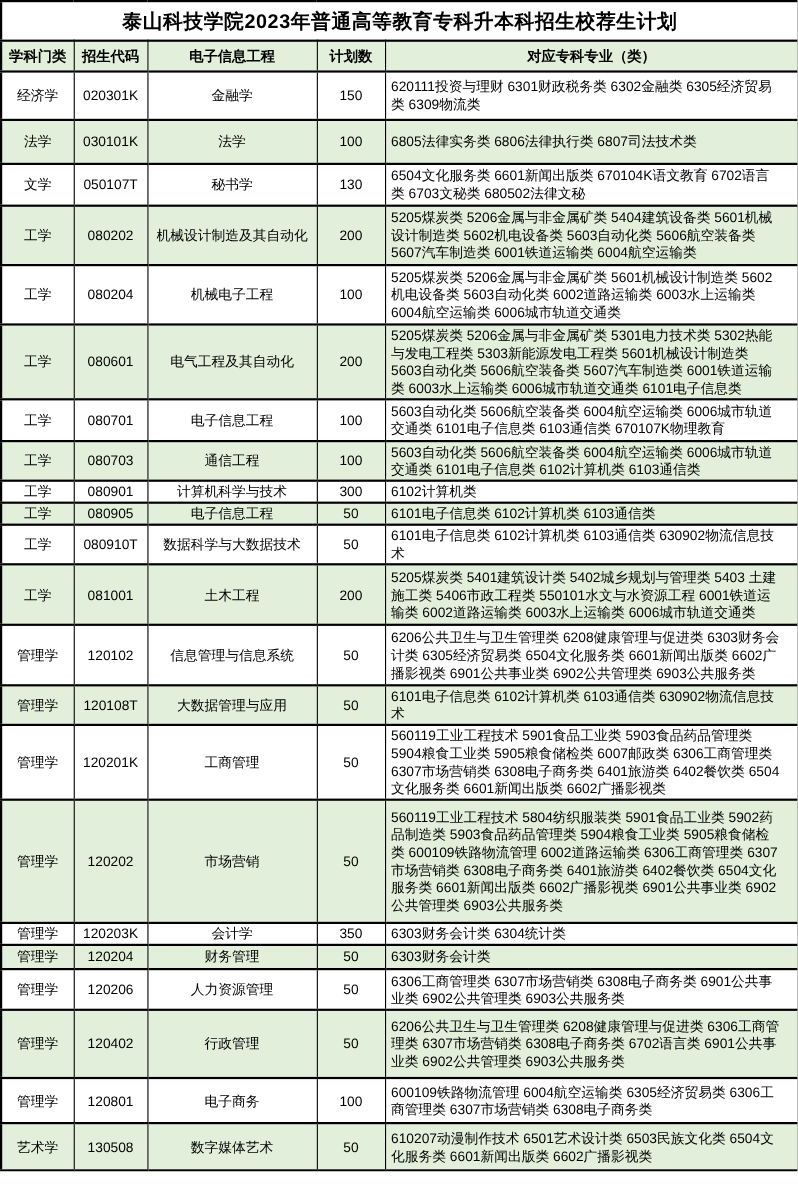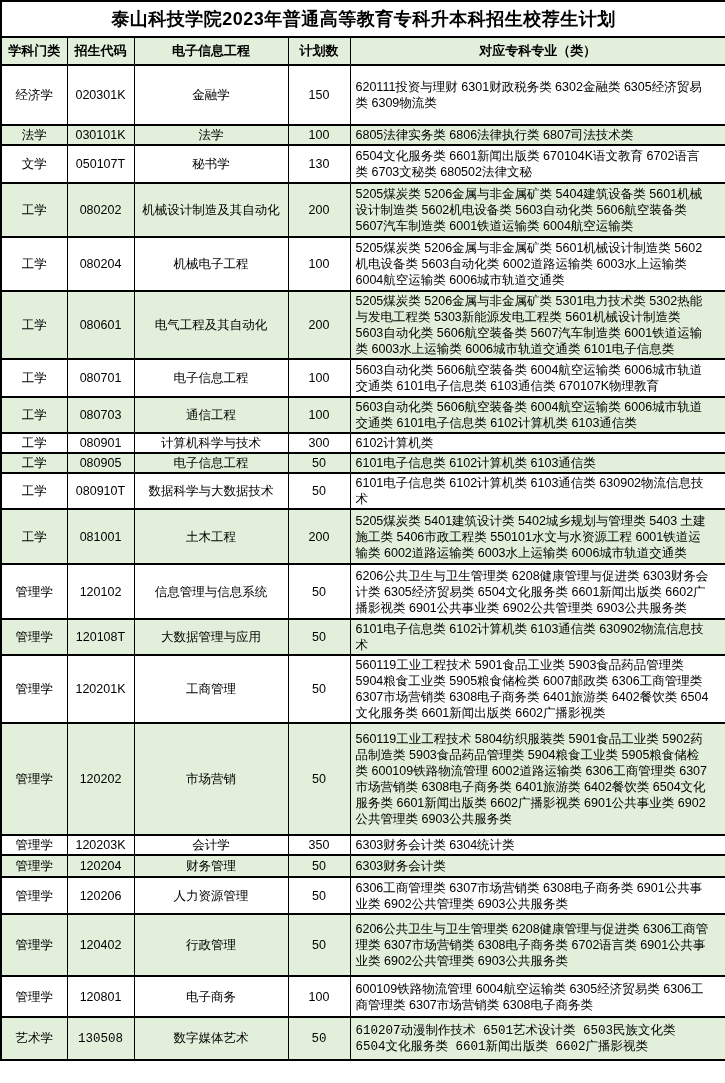--- a/index.html
+++ b/index.html
@@ -85,28 +85,28 @@
       </tr>
       <tr class="header-row">
         <th>学科门类</th>
         <th>招生代码</th>
         <th>电子信息工程</th>
         <th>计划数</th>
         <th>对应专科专业（类）</th>
       </tr>
     </thead>
     <tbody id="rows">
-        <tr class="shade-white" style="height: 60px;">
+        <tr class="shade-white" style="height: 44px;">
     <td class="center">经济学</td>
     <td class="center">020301K</td>
     <td class="center">金融学</td>
     <td class="center">150</td>
     <td class="majors">620111投资与理财 6301财政税务类 6302金融类 6305经济贸易类 6309物流类</td>
   </tr>
-        <tr class="shade-green" style="height: 20px;">
+        <tr class="shade-green" style="height: 40px;">
     <td class="center">法学</td>
     <td class="center">030101K</td>
     <td class="center">法学</td>
     <td class="center">100</td>
     <td class="majors">6805法律实务类 6806法律执行类 6807司法技术类</td>
   </tr>
         <tr class="shade-white" style="height: 38px;">
     <td class="center">文学</td>
     <td class="center">050107T</td>
     <td class="center">秘书学</td>
@@ -232,21 +232,21 @@
     <td class="center">50</td>
     <td class="majors">6206公共卫生与卫生管理类 6208健康管理与促进类 6306工商管理类 6307市场营销类 6308电子商务类 6702语言类 6901公共事业类 6902公共管理类 6903公共服务类</td>
   </tr>
         <tr class="shade-white" style="height: 41px;">
     <td class="center">管理学</td>
     <td class="center">120801</td>
     <td class="center">电子商务</td>
     <td class="center">100</td>
     <td class="majors">600109铁路物流管理 6004航空运输类 6305经济贸易类 6306工商管理类 6307市场营销类 6308电子商务类</td>
   </tr>
-        <tr class="shade-green" style="height: 43px; font-family: Liberation Mono, monospace;">
+        <tr class="shade-green" style="height: 43px;">
     <td class="center">艺术学</td>
     <td class="center">130508</td>
     <td class="center">数字媒体艺术</td>
     <td class="center">50</td>
     <td class="majors">610207动漫制作技术 6501艺术设计类 6503民族文化类 6504文化服务类 6601新闻出版类 6602广播影视类</td>
   </tr>
       </tbody>
   </table>
 </div>
 

